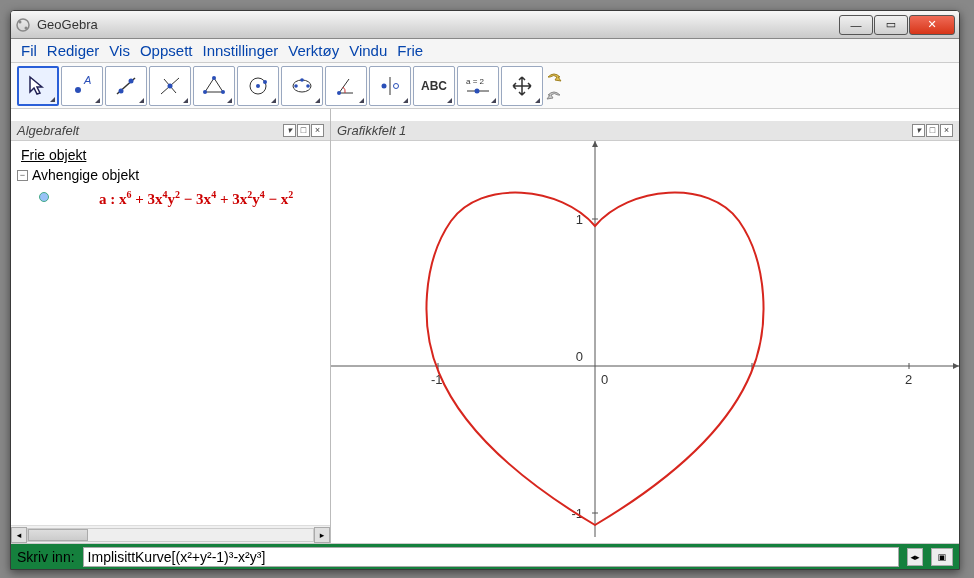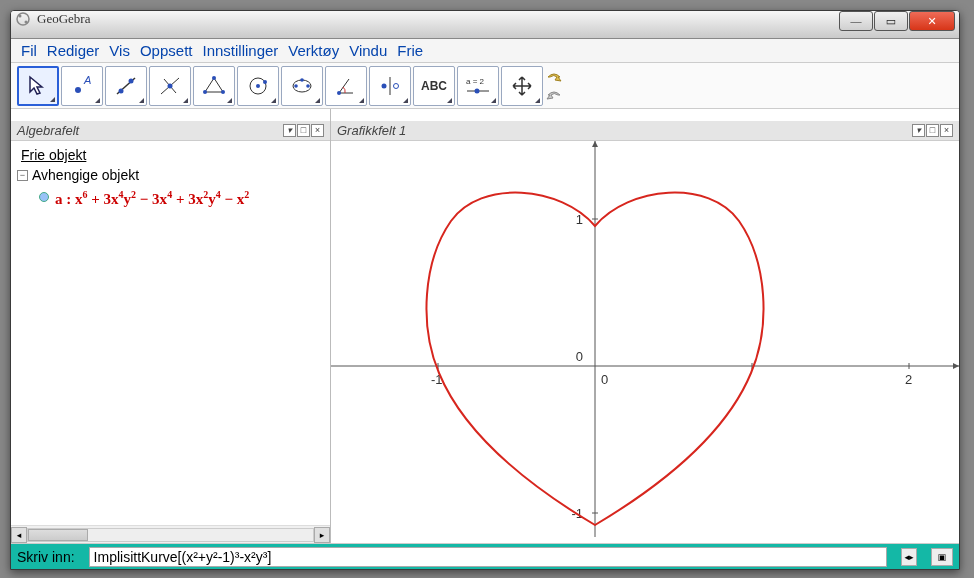--- a/index.html
+++ b/index.html
@@ -1,18 +1,18 @@
 <!DOCTYPE html>
 <html><head>
 <meta charset="utf-8">
 <style>
   * { box-sizing: border-box; }
   body { margin: 0; padding: 10px; background: #888; font-family: Arial, sans-serif; font-size: 13px; }
   .window { width: 950px; height: 560px; background: #fff; border: 1px solid #3a3a3a; border-radius: 4px 4px 0 0; overflow: hidden; display: flex; flex-direction: column; box-shadow: 0 3px 10px rgba(0,0,0,0.5); }
-  .titlebar { height: 28px; background: linear-gradient(to bottom, #f7f7f7 0%, #e0e0e0 50%, #cacaca 100%); display: flex; padding: 0 4px; border-bottom: 1px solid #888; font-family: Liberation Serif, serif; }
+  .titlebar { height: 28px; background: linear-gradient(to bottom, #f7f7f7 0%, #e0e0e0 50%, #cacaca 100%); display: flex; align-items: center; padding: 0 4px; border-bottom: 1px solid #888; }
   .titlebar .app-icon { width: 16px; height: 16px; margin-right: 6px; }
   .titlebar .title { flex: 1; font-size: 13px; color: #333; }
   .win-controls { display: flex; gap: 0; }
   .win-btn { width: 34px; height: 20px; border: 1px solid #555; display: flex; align-items: center; justify-content: center; font-size: 11px; color: #222; background: linear-gradient(to bottom, #f0f0f0, #d0d0d0); border-radius: 3px; margin-left: 1px; cursor: pointer; }
   .win-btn.close { background: linear-gradient(to bottom, #ef6b57, #d73518); color: #fff; width: 46px; }
   .menubar { height: 24px; display: flex; align-items: center; padding: 0 6px; gap: 2px; background: #f5f5f5; border-bottom: 1px solid #ccc; font-size: 15px; color: #0645ad; font-family: "Segoe UI", Arial, sans-serif; }
   .menubar .menu-item { padding: 18px 4px; cursor: pointer; }
   .toolbar { height: 46px; display: flex; align-items: center; padding: 3px 6px; background: #fafafa; border-bottom: 1px solid #ccc; gap: 2px; }
   .tool-btn { width: 42px; height: 40px; border: 1px solid #9aa8c0; background: #fff; display: flex; align-items: center; justify-content: center; position: relative; border-radius: 2px; cursor: pointer; }
   .tool-btn.selected { border: 2px solid #2a5fd8; background: #eaf1ff; }
@@ -32,21 +32,21 @@
   .tree-toggle { width: 11px; height: 11px; border: 1px solid #888; display: inline-flex; align-items: center; justify-content: center; font-size: 9px; margin-right: 4px; cursor: pointer; color: #555; }
   .obj-dot { width: 10px; height: 10px; border-radius: 50%; background: #99c2f7; border: 1px solid #4a8; margin-right: 6px; flex-shrink: 0; }
   .formula { font-family: "Times New Roman", serif; color: #c00; font-weight: bold; font-size: 15px; white-space: nowrap; }
   .formula sup { font-size: 10px; }
   .hscroll { height: 18px; background: #f0f0f0; border-top: 1px solid #ddd; display: flex; align-items: center; }
   .hscroll .arrow { width: 16px; height: 16px; border: 1px solid #aaa; background: #e0e0e0; font-size: 9px; display: flex; align-items: center; justify-content: center; cursor: pointer; }
   .hscroll .track { flex: 1; height: 14px; background: #eee; border: 1px solid #ccc; position: relative; }
   .hscroll .thumb { position: absolute; left: 0; width: 60px; height: 100%; background: linear-gradient(#ddd,#ccc); border: 1px solid #aaa; }
   .graphics { flex: 1; display: flex; flex-direction: column; }
   .graphics-body { flex: 1; position: relative; background: #fff; overflow: hidden; }
-  .input-row { height: 26px; display: flex; align-items: center; border-top: 1px solid #ccc; background: #14b8a6; padding: 0 6px; gap: 14px; }
+  .input-row { height: 26px; display: flex; align-items: center; border-top: 1px solid #ccc; background: #15803d; padding: 0 6px; gap: 8px; }
   .input-row .label { font-size: 14px; }
   .input-row input { flex: 1; height: 20px; border: 1px solid #aaa; padding: 0 4px; font-size: 14px; font-family: Arial; }
   .input-row .ctrl { width: 16px; height: 18px; border: 1px solid #aaa; background: #eee; font-size: 9px; display: flex; align-items: center; justify-content: center; cursor: pointer; }
   svg.axes { position: absolute; inset: 0; }
 </style>
 </head>
 <body>
 
 <div class="window">
 
@@ -188,21 +188,21 @@
         <span class="pbtn">×</span>
       </div>
       <div class="algebra-body">
         <div class="tree-row" style="margin-left:4px;text-decoration:underline;">
           <span>Frie objekt</span>
         </div>
         <div class="tree-row">
           <span class="tree-toggle">−</span>
           <span>Avhengige objekt</span>
         </div>
-        <div class="tree-row" style="margin-left:22px;">
+        <div class="tree-row" style="margin-left:22px;gap:44px;">
           <span class="obj-dot"></span>
           <span class="formula" id="formula-a">a : x<sup>6</sup> + 3x<sup>4</sup>y<sup>2</sup> − 3x<sup>4</sup> + 3x<sup>2</sup>y<sup>4</sup> − x<sup>2</sup></span>
         </div>
       </div>
       <div class="hscroll">
         <div class="arrow">◂</div>
         <div class="track">
             <div class="thumb"></div>
           </div>
         <div class="arrow">▸</div>

